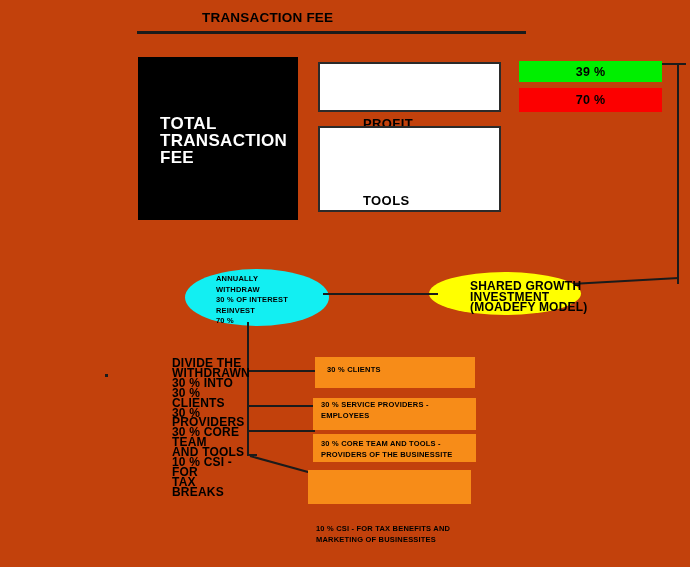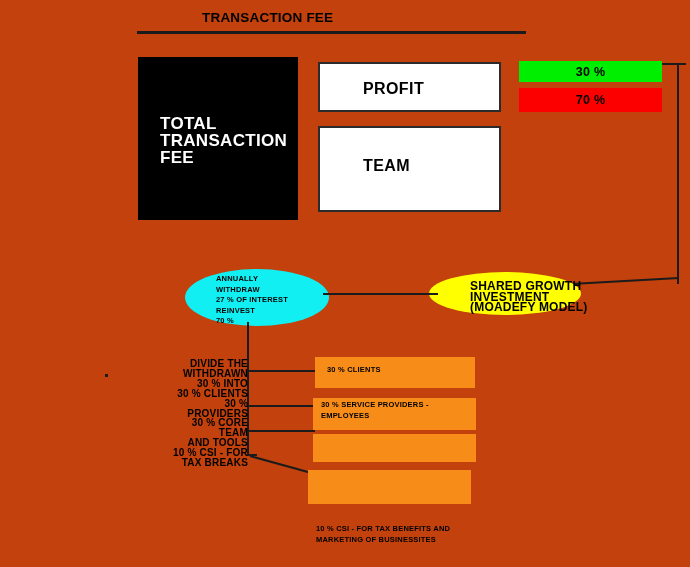--- a/index.html
+++ b/index.html
@@ -58,24 +58,25 @@
 
   
   .outline-box {
     background: #ffffff;
     border: 2px solid #2b2b2b;
     box-sizing: border-box;
   }
   #profit-box { left: 318px; top: 62px; width: 183px; height: 50px; }
   #cost-box   { left: 318px; top: 126px; width: 183px; height: 86px; }
   .outline-label {
-    font-size: 16px;
+    font-size: 13px;
     font-weight: bold;
     color: #000000;
     letter-spacing: 0.4px;
+    margin-top: 36px;
   }
   #profit-label { left: 363px; top: 80px; }
   #cost-label   { left: 363px; top: 157px; }
 
   
   .pct-bar {
     box-sizing: border-box;
     display: flex;
     align-items: center;
     justify-content: center;
@@ -122,26 +123,26 @@
     line-height: 10.5px;
     color: #000000;
     letter-spacing: 0.2px;
     white-space: pre-line;
   }
 
   
   #divide-text {
     left: 172px; top: 359px;
     width: 76px;
-    font-size: 10px;
+    font-size: 12px;
     font-weight: bold;
     line-height: 9.9px;
     color: #000000;
     letter-spacing: 0.2px;
-    text-align: right;
+    text-align: left;
     white-space: pre-line;
   }
 
   
   .orange-box {
     background: #f78c18;
     box-sizing: border-box;
   }
   .orange-label {
     font-size: 7.5px;
@@ -203,37 +204,37 @@
 
   <div class="abs" id="total-fee-box"></div>
   <div class="abs" id="total-fee-label">TOTAL
 TRANSACTION
 FEE</div>
 
   <div class="abs outline-box" id="profit-box"></div>
   <div class="abs outline-label" id="profit-label">PROFIT</div>
 
   <div class="abs outline-box" id="cost-box"></div>
-  <div class="abs outline-label" id="cost-label">TEAM</div>
+  <div class="abs outline-label" id="cost-label">TOOLS</div>
 
   <div class="abs pct-bar" id="pct-green">
-    <span class="pct-label">30 %</span>
+    <span class="pct-label">39 %</span>
   </div>
   <div class="abs pct-bar" id="pct-red">
     <span class="pct-label">70 %</span>
   </div>
 
   <div class="abs line-h" id="conn-green-right"></div>
   <div class="abs line-v" id="conn-right-v"></div>
   <div class="abs line-diag" id="conn-right-bottom"></div>
 
   <div class="abs" id="cyan-ellipse"></div>
   <div class="abs" id="cyan-text">ANNUALLY
 WITHDRAW
-27 % OF INTEREST
+30 % OF INTEREST
 REINVEST
 70 %</div>
 
   <div class="abs" id="yellow-ellipse"></div>
   <div class="abs" id="yellow-text">SHARED GROWTH
 INVESTMENT
 (MOADEFY MODEL)</div>
 
   <div class="abs line-h" id="conn-cyan-yellow"></div>
 
@@ -255,20 +256,22 @@
 TAX BREAKS</div>
 
   <div class="abs orange-box" id="orange-box-1"></div>
   <div class="abs orange-label" id="orange-lbl-1">30 % CLIENTS</div>
 
   <div class="abs orange-box" id="orange-box-2"></div>
   <div class="abs orange-label" id="orange-lbl-2">30 % SERVICE PROVIDERS -
 EMPLOYEES</div>
 
   <div class="abs orange-box" id="orange-box-3"></div>
+  <div class="abs orange-label" id="orange-lbl-3">30 % CORE TEAM AND TOOLS -
+PROVIDERS OF THE BUSINESSITE</div>
 
   <div class="abs orange-box" id="orange-box-4"></div>
   <div class="abs orange-label" id="orange-lbl-4">10 % CSI - FOR TAX BENEFITS AND
 MARKETING OF BUSINESSITES</div>
 
   <div class="abs" id="stray-dot"></div>
 
 </div>
 
 </body></html>

